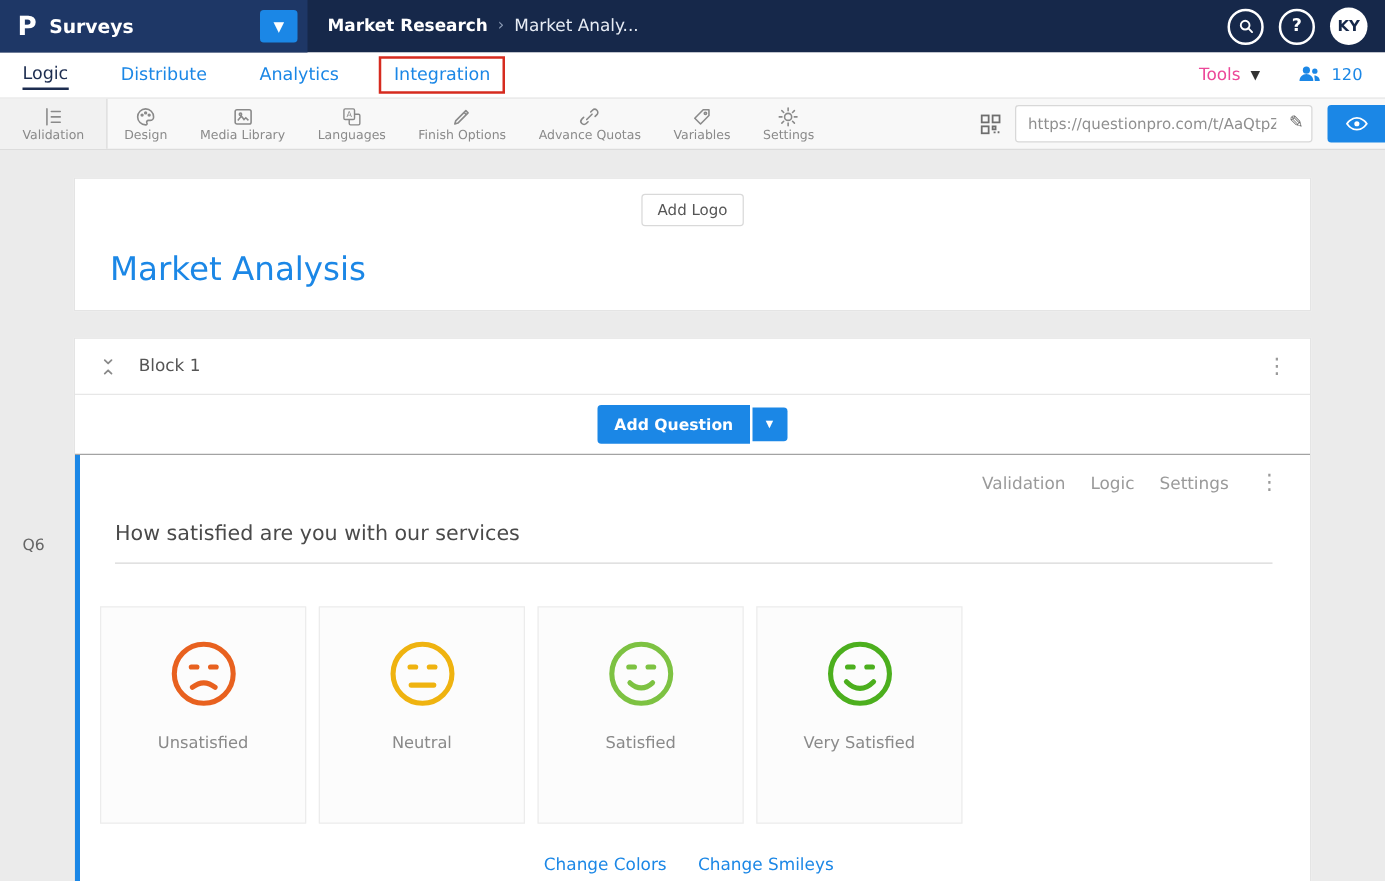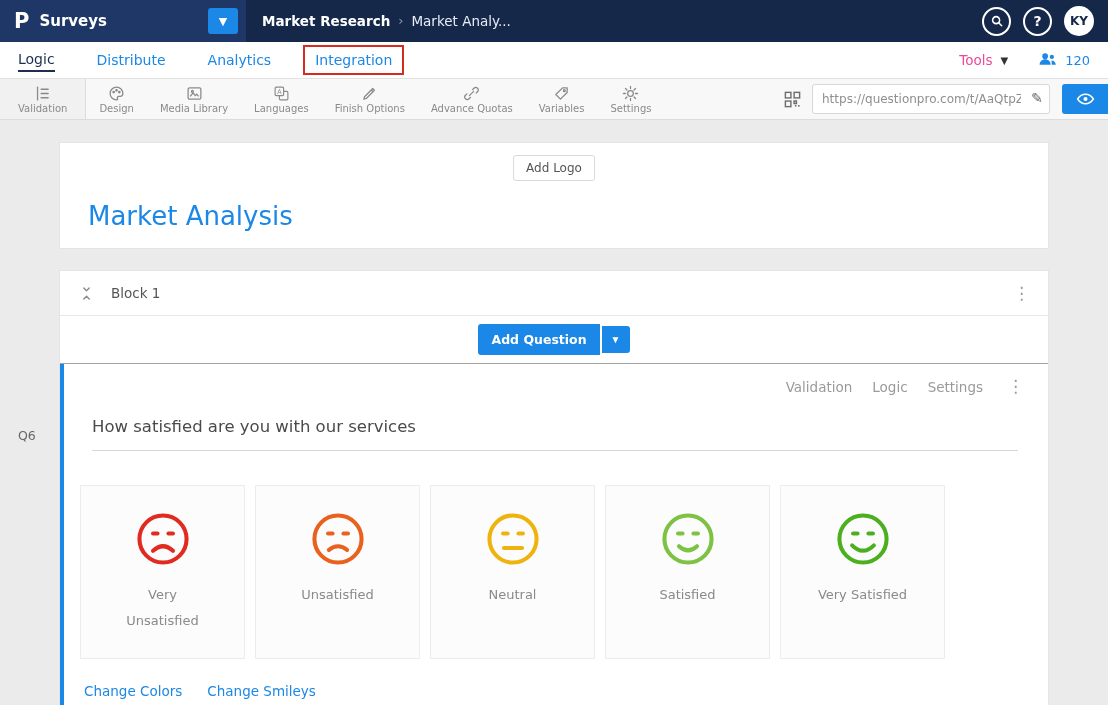--- a/index.html
+++ b/index.html
@@ -59,21 +59,21 @@
   .addq-caret { background: #1B87E6; color: #fff; border: none; border-radius: 0 3px 3px 0; font-size: 10px; padding: 8px 9px; margin-left: 2px; cursor: pointer; }
   .question-section { border-left: 4px solid #1B87E6; padding: 14px 0 4px 0; position: relative; min-height: 360px; }
   .qid { position: absolute; left: -46px; top: 64px; font-size: 12.5px; color: #666; }
   .q-links { display: flex; justify-content: flex-end; align-items: center; gap: 20px; padding-right: 24px; }
   .q-link { color: #9a9a9a; font-size: 13.5px; cursor: pointer; }
   .q-links .kebab { margin-left: 4px; }
   .q-text-row { margin: 22px 30px 0 28px; padding-bottom: 14px; border-bottom: 1px solid #d8d8d8; font-size: 16.5px; color: #4a4a4a; cursor: text; }
   .options-row { display: flex; gap: 10px; margin: 34px 0 0 16px; }
   .option-card { width: 165px; height: 174px; background: #fcfcfc; border: 1px solid #ececec; display: flex; flex-direction: column; align-items: center; padding-top: 24px; cursor: pointer; }
   .option-label { margin-top: 14px; font-size: 13px; color: #8a8a8a; text-align: center; line-height: 2; max-width: 104px; }
-  .q-footer { text-align: left; margin: 22px 30px 12px 0; }
+  .q-footer { text-align: center; margin: 22px 30px 12px 0; }
   .q-footer-link { color: #1B87E6; font-size: 13.5px; margin-left: 20px; cursor: pointer; text-decoration: none; }
 </style>
 </head>
 <body>
 
 <div class="topbar">
   <div class="brand-zone">
     <span class="logo">P</span>
     <span class="app-name">Surveys</span>
     <span class="brand-caret">▼</span>
@@ -243,28 +243,20 @@
       <div class="q-links">
         <span class="q-link">Validation</span>
         <span class="q-link">Logic</span>
         <span class="q-link">Settings</span>
         <span class="kebab">⋮</span>
       </div>
       <div class="q-text-row">How satisfied are you with our services</div>
 
       <div class="options-row">
         <div class="option-card">
-          <svg width="58" height="58" viewBox="0 0 64 64" fill="none" stroke-width="4.5" stroke-linecap="round" stroke="#e02b20">
-            <circle cx="32" cy="32" r="26"></circle>
-            <path d="M21 26h5M38 26h5"></path>
-            <path d="M21 45q11-10 22 0"></path>
-          </svg>
-          <span class="option-label">Very Unsatisfied</span>
-        </div>
-        <div class="option-card">
           <svg width="58" height="58" viewBox="0 0 64 64" fill="none" stroke-width="4.5" stroke-linecap="round" stroke="#e8611f">
             <circle cx="32" cy="32" r="26"></circle>
             <path d="M21 26h5M38 26h5"></path>
             <path d="M22 44q10-8 20 0"></path>
           </svg>
           <span class="option-label">Unsatisfied</span>
         </div>
         <div class="option-card">
           <svg width="58" height="58" viewBox="0 0 64 64" fill="none" stroke-width="4.5" stroke-linecap="round" stroke="#efb310">
             <circle cx="32" cy="32" r="26"></circle>

